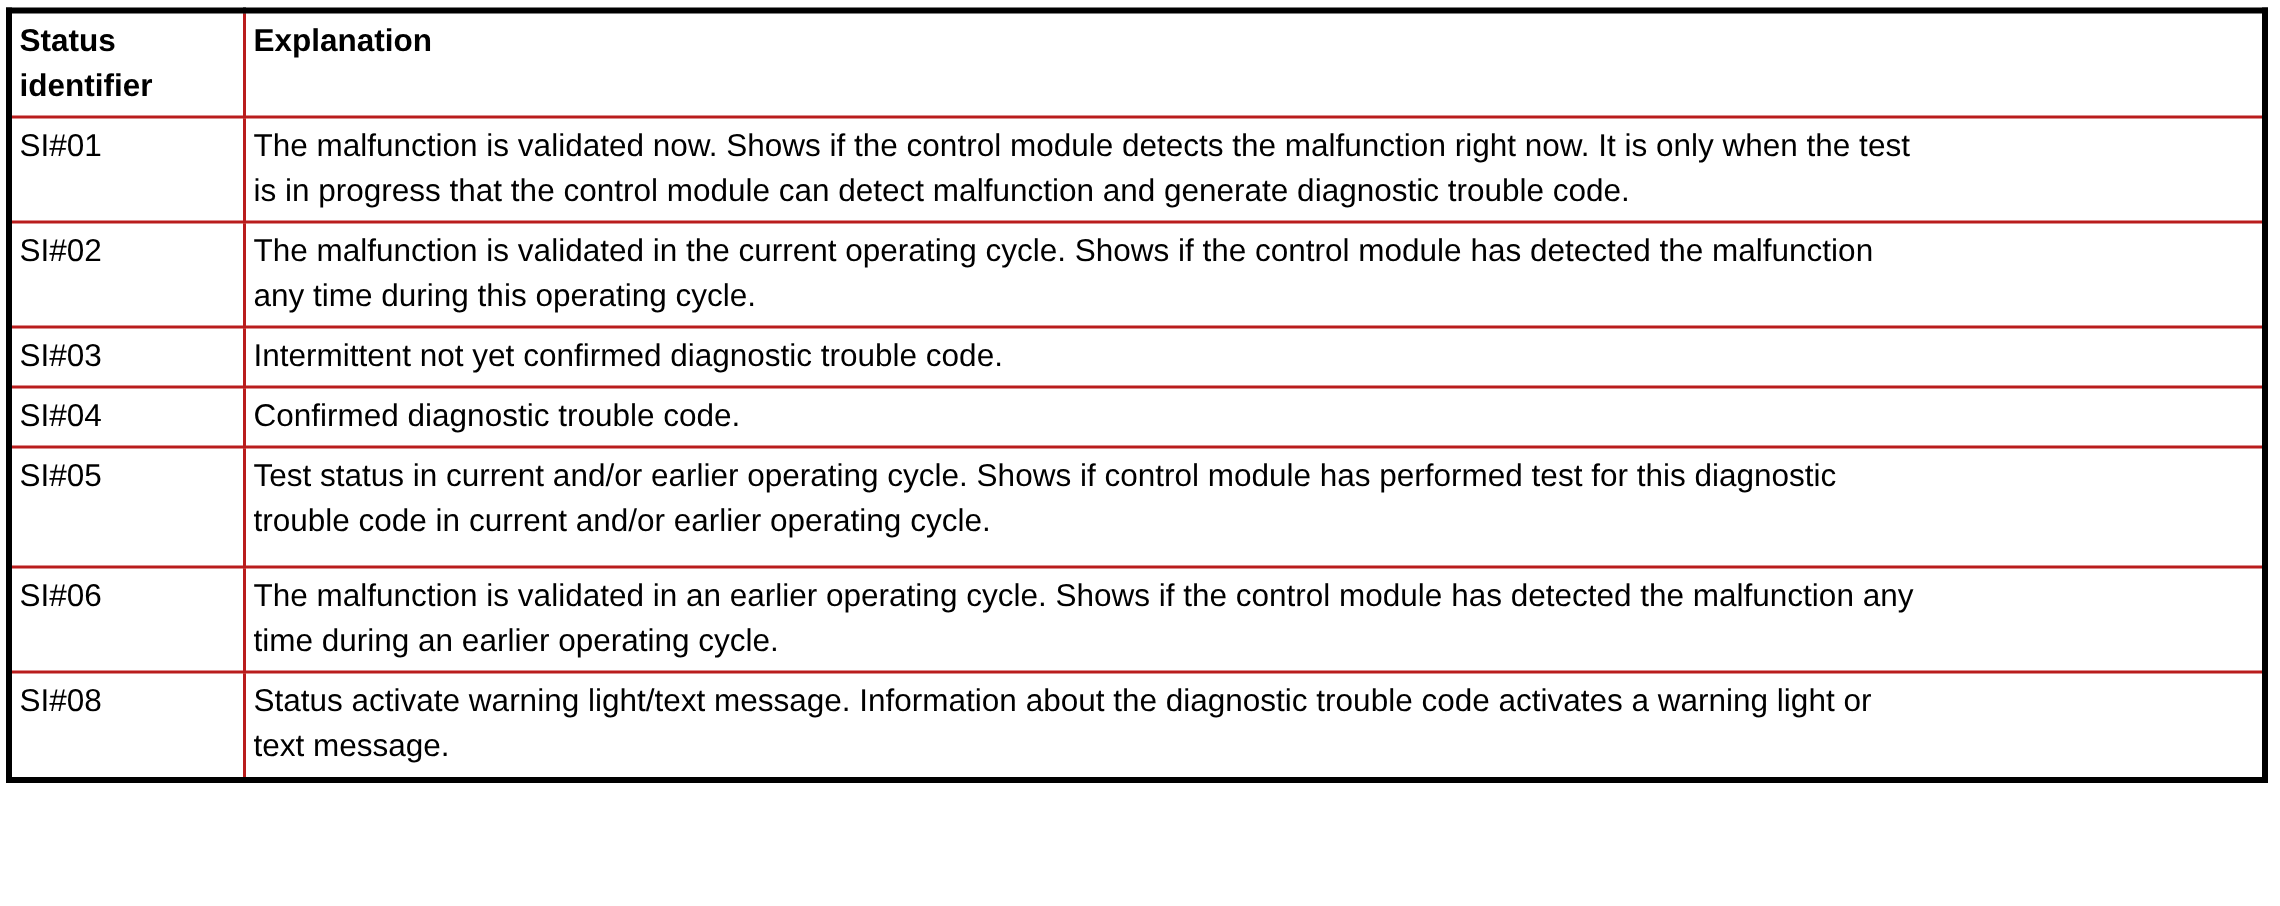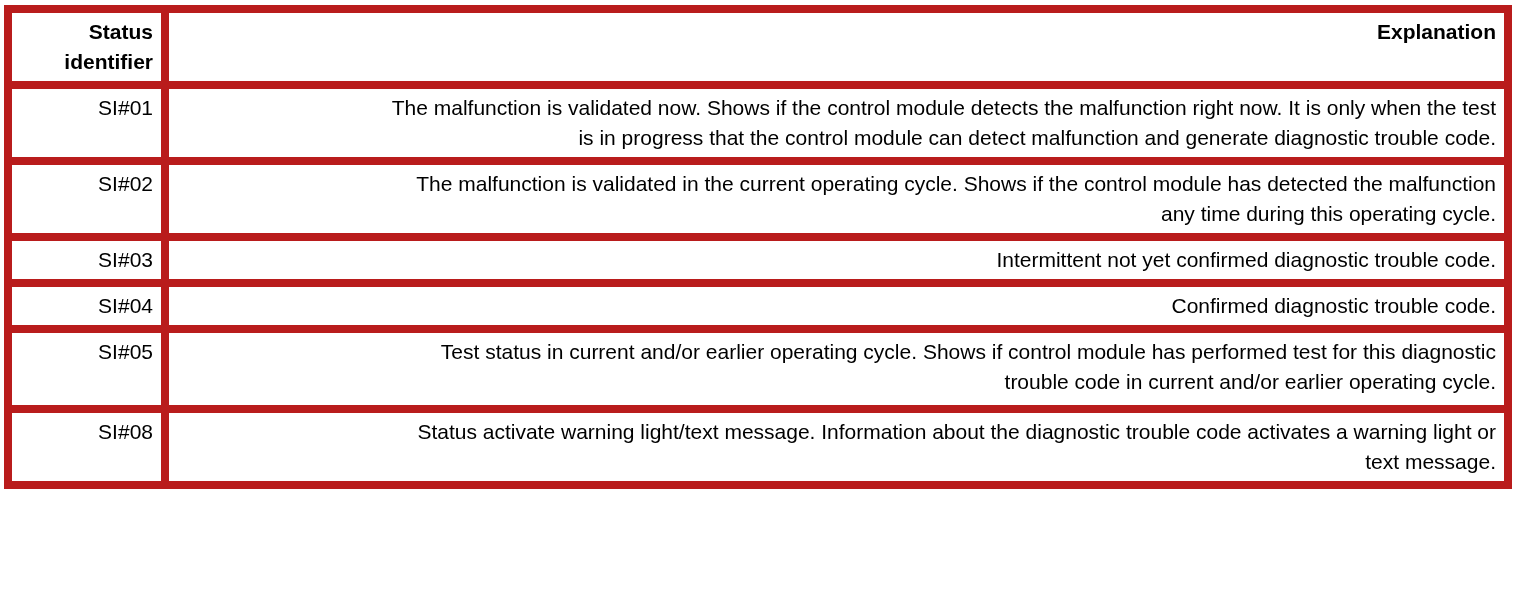--- a/index.html
+++ b/index.html
@@ -24,23 +24,23 @@
     border: 4px solid #000000;
     font-family: "Liberation Sans", "DejaVu Sans", sans-serif;
     font-size: 21px;
     line-height: 30px;
     color: #000000;
     background: #ffffff;
   }
   col.col-id  { width: 157px; }
   col.col-exp { width: auto; }
   th, td {
-    border: 8px solid #b91c1c;
+    border: 2px solid #b91c1c;
     vertical-align: top;
-    text-align: right;
+    text-align: left;
     padding: 4px 8px 4px 5px;
     white-space: pre-line;
     overflow: hidden;
     font-weight: normal;
   }
   thead th {
     font-weight: bold;
   }
   tr.hr { height: 70px; }
   tr.r0 { height: 58px; }
@@ -85,20 +85,25 @@
       </tr>
       <tr class="r3">
         <td>SI#04</td>
         <td>Confirmed diagnostic trouble code.</td>
       </tr>
       <tr class="r4">
         <td>SI#05</td>
         <td>Test status in current and/or earlier operating cycle. Shows if control module has performed test for this diagnostic
 trouble code in current and/or earlier operating cycle.</td>
       </tr>
+      <tr class="r5">
+        <td>SI#06</td>
+        <td>The malfunction is validated in an earlier operating cycle. Shows if the control module has detected the malfunction any
+time during an earlier operating cycle.</td>
+      </tr>
       <tr class="r7">
         <td>SI#08</td>
         <td>Status activate warning light/text message. Information about the diagnostic trouble code activates a warning light or
 text message.</td>
       </tr>
     </tbody>
   </table>
 </div>
 
 </body></html>

